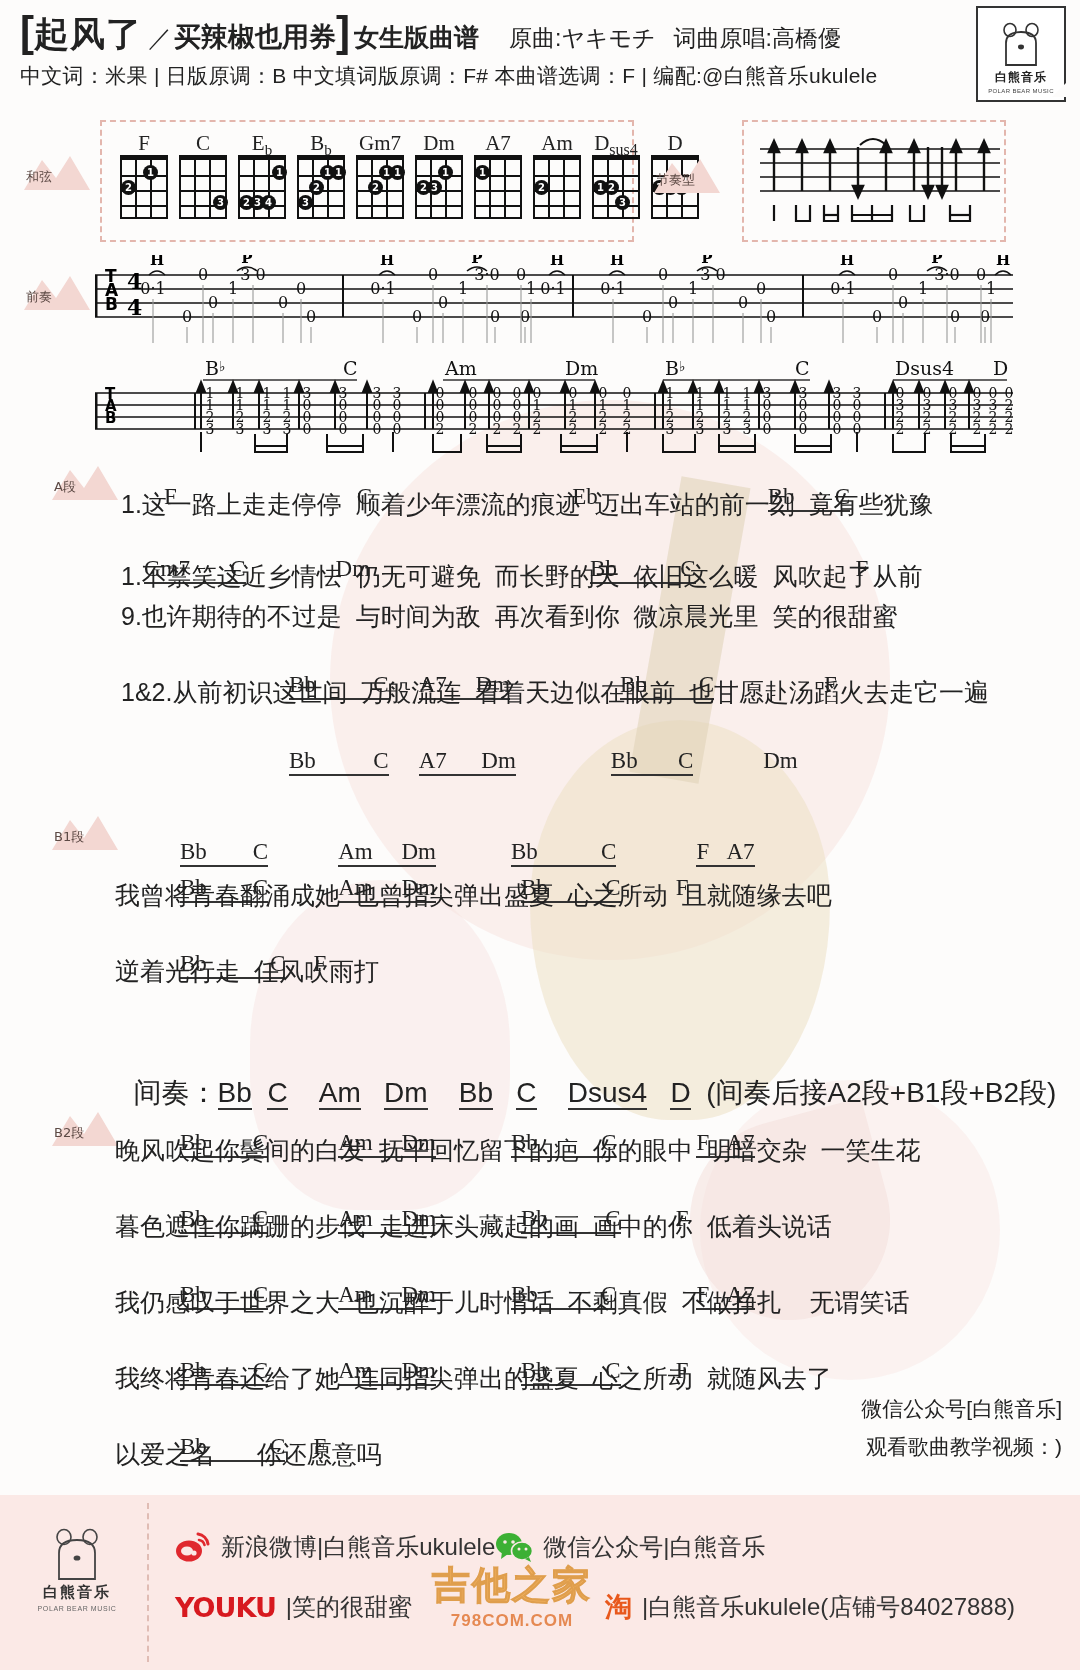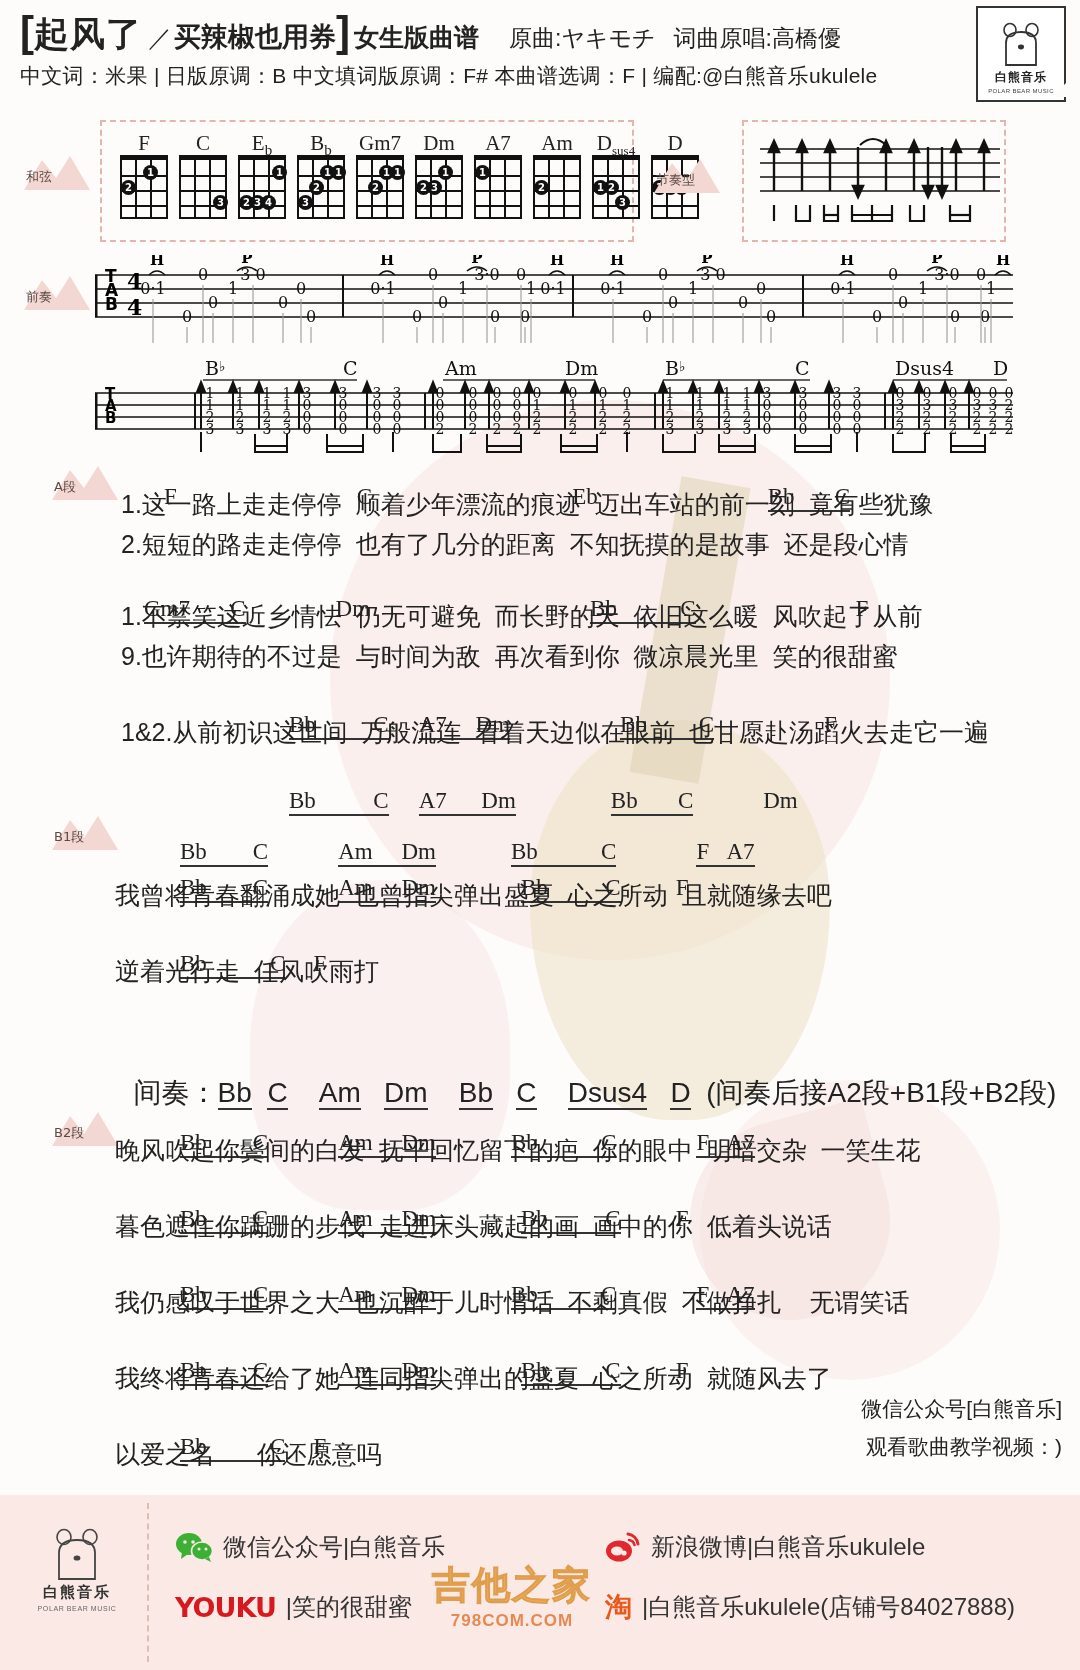--- a/index.html
+++ b/index.html
@@ -40,21 +40,21 @@
   .mtag svg{position:absolute;left:0;top:0;}
   .mtag span{position:absolute;left:6px;top:16px;font-size:13px;font-family:"DejaVu Sans",sans-serif;color:#5d4a45;}
 
   
   .dashbox{position:absolute;border:2px dashed #e3b6ad;z-index:4;}
 
   
   .chords{position:absolute;left:118px;top:132px;display:flex;gap:7px;z-index:6;}
   .chord{width:52px;position:relative;}
   .chord .cname{text-align:center;font-family:"Liberation Serif","DejaVu Serif",serif;font-size:21px;line-height:22px;height:23px;white-space:nowrap;}
-  .chord .cname sub{font-size:13px;}
+  .chord .cname sub{font-size:16px;}
   .grid{position:relative;width:48px;height:62px;margin:0 auto;}
   .nut{position:absolute;left:0;top:0;width:48px;height:5px;background:#111;}
   .grid .hline{position:absolute;left:0;width:48px;height:2px;background:#111;}
   .grid .vline{position:absolute;top:5px;width:2px;height:57px;background:#111;}
   .dot{position:absolute;width:15px;height:15px;border-radius:50%;background:#111;color:#fff;
       font-size:10px;line-height:15px;text-align:center;font-family:"DejaVu Sans",sans-serif;font-weight:bold;}
 
   
   .strum{position:absolute;left:760px;top:135px;width:240px;height:95px;z-index:6;}
 
@@ -807,21 +807,20 @@
       <path d="M4 38 L22 8 L36 26 L50 4 L70 38 Z" fill="#f3d7d2"></path>
     </svg>
   <span>A段</span>
 </div>
 
 <div class="block" style="left:97px;top:458px;width:900px;margin-left:24px;">
   <div class="chordline">
     <span style="display:inline-block;width:20px"></span>F<span style="display:inline-block;width:180px"></span>C<span style="display:inline-block;width:200px"></span>Eb<span style="display:inline-block;width:170px"></span><span class="u">Bb&nbsp;&nbsp;&nbsp;&nbsp;&nbsp;&nbsp;&nbsp;C</span>
   </div>
   <div class="lyricline">1.这一路上走走停停  顺着少年漂流的痕迹  迈出车站的前一刻  竟有些犹豫</div>
-  <div class="lyricline">2.短短的路走走停停  也有了几分的距离  不知抚摸的是故事  还是段心情</div>
 
   <div class="chordline" style="margin-top:2px;">
     <span class="u">Gm7&nbsp;&nbsp;&nbsp;&nbsp;&nbsp;&nbsp;&nbsp;C</span><span style="display:inline-block;width:90px"></span>Dm<span style="display:inline-block;width:220px"></span><span class="u">Bb&nbsp;&nbsp;&nbsp;&nbsp;&nbsp;&nbsp;&nbsp;&nbsp;&nbsp;&nbsp;&nbsp;C</span><span style="display:inline-block;width:160px"></span>F
   </div>
   <div class="lyricline">1.不禁笑这近乡情怯  仍无可避免  而长野的天  依旧这么暖  风吹起了从前</div>
   <div class="lyricline">9.也许期待的不过是  与时间为敌  再次看到你  微凉晨光里  笑的很甜蜜</div>
 
   <div class="chordline" style="margin-top:6px;">
     <span style="display:inline-block;width:145px"></span><span class="u">Bb&nbsp;&nbsp;&nbsp;&nbsp;&nbsp;&nbsp;&nbsp;&nbsp;&nbsp;&nbsp;C</span><span style="display:inline-block;width:30px"></span><span class="u">A7&nbsp;&nbsp;&nbsp;&nbsp;&nbsp;Dm</span><span style="display:inline-block;width:110px"></span><span class="u">Bb&nbsp;&nbsp;&nbsp;&nbsp;&nbsp;&nbsp;&nbsp;&nbsp;&nbsp;C</span><span style="display:inline-block;width:110px"></span>F
   </div>
@@ -906,47 +905,47 @@
       <ellipse cx="39" cy="10" rx="7" ry="7.5" fill="none" stroke="#444" stroke-width="1.6"></ellipse>
       <path d="M8 26 Q8 13 26 13 Q44 13 44 26 L44 52 L8 52 Z" fill="none" stroke="#444" stroke-width="1.8"></path>
       <ellipse cx="26" cy="31" rx="3.4" ry="2.6" fill="#444"></ellipse>
     </svg>
     <div class="fcn">白熊音乐</div>
     <div class="fen">POLAR BEAR MUSIC</div>
   </div>
 
   <div class="foot-rows">
     <div class="foot-row">
+      <div class="foot-item">
+        <span class="glyph">
+          <svg width="36" height="32" viewBox="0 0 36 32">
+            <ellipse cx="14" cy="20" rx="13" ry="10.5" fill="#e0282e"></ellipse>
+            <ellipse cx="12" cy="20" rx="6" ry="4.6" fill="#fbe9e6"></ellipse>
+            <circle cx="19" cy="22" r="2.6" fill="#fbe9e6"></circle>
+            <path d="M23 3 A12 12 0 0 1 33 13" fill="none" stroke="#e0282e" stroke-width="3" stroke-linecap="round"></path>
+            <path d="M24 9 A6.5 6.5 0 0 1 29.5 14" fill="none" stroke="#e0282e" stroke-width="2.6" stroke-linecap="round"></path>
+          </svg>
+        </span>
+        <span>新浪微博|白熊音乐ukulele</span>
+      </div>
       <div class="foot-item" style="width:430px;">
         <span class="glyph">
           <svg width="38" height="32" viewBox="0 0 38 32">
             <ellipse cx="14" cy="13" rx="13" ry="11" fill="#3cb034"></ellipse>
             <polygon points="7,21 6,28 13,23" fill="#3cb034"></polygon>
             <ellipse cx="27" cy="20" rx="10.5" ry="9" fill="#3cb034" stroke="#fbe9e6" stroke-width="1.6"></ellipse>
             <polygon points="34,26 36,31 30,28" fill="#3cb034"></polygon>
             <circle cx="10" cy="11" r="1.8" fill="#fbe9e6"></circle>
               <circle cx="18" cy="11" r="1.8" fill="#fbe9e6"></circle>
             <circle cx="24" cy="18" r="1.5" fill="#fbe9e6"></circle>
               <circle cx="31" cy="18" r="1.5" fill="#fbe9e6"></circle>
           </svg>
         </span>
         <span>微信公众号|白熊音乐</span>
       </div>
-      <div class="foot-item">
-        <span class="glyph">
-          <svg width="36" height="32" viewBox="0 0 36 32">
-            <ellipse cx="14" cy="20" rx="13" ry="10.5" fill="#e0282e"></ellipse>
-            <ellipse cx="12" cy="20" rx="6" ry="4.6" fill="#fbe9e6"></ellipse>
-            <circle cx="19" cy="22" r="2.6" fill="#fbe9e6"></circle>
-            <path d="M23 3 A12 12 0 0 1 33 13" fill="none" stroke="#e0282e" stroke-width="3" stroke-linecap="round"></path>
-            <path d="M24 9 A6.5 6.5 0 0 1 29.5 14" fill="none" stroke="#e0282e" stroke-width="2.6" stroke-linecap="round"></path>
-          </svg>
-        </span>
-        <span>新浪微博|白熊音乐ukulele</span>
-      </div>
     </div>
     <div class="foot-row">
       <div class="foot-item" style="width:430px;">
         <span class="glyph" style="font-weight:bold;font-size:27px;color:#d7191f;letter-spacing:-1px;font-family:'DejaVu Sans',sans-serif;">
           <span>YOUKU</span>
         </span>
         <span>|笑的很甜蜜</span>
       </div>
       <div class="foot-item">
         <span class="glyph" style="font-weight:bold;font-size:27px;color:#e8581c;">

